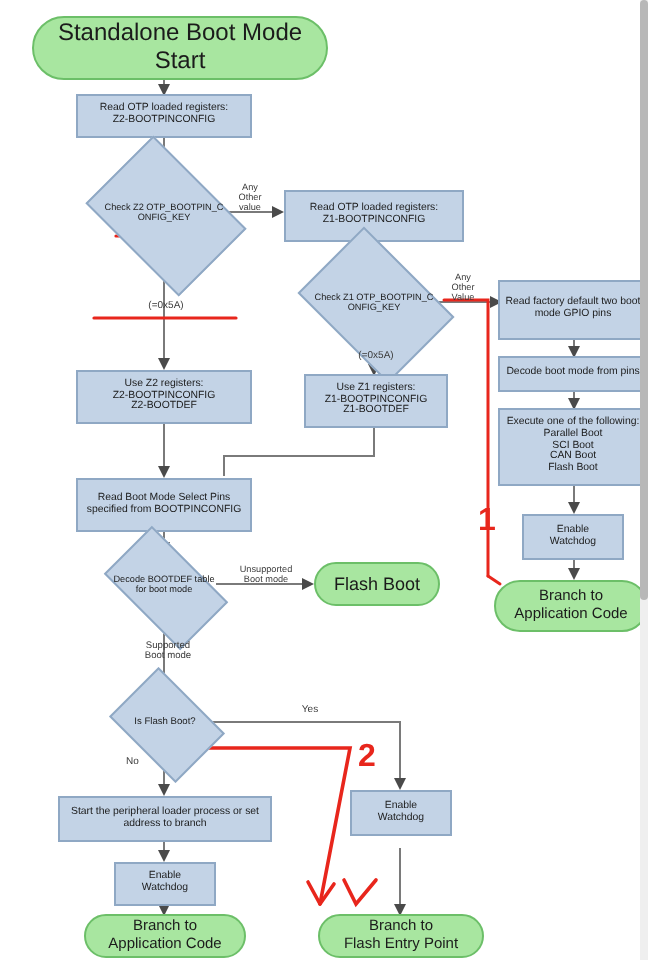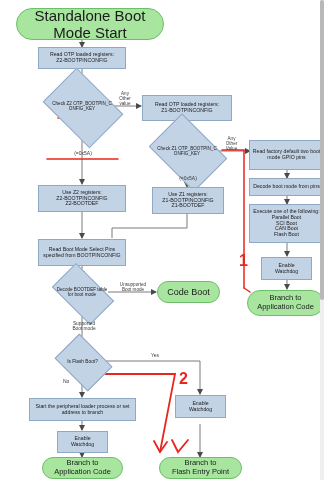--- a/index.html
+++ b/index.html
@@ -102,21 +102,21 @@
       <path d="M222,150 L244,150 L244,288" stroke-width="1.5"></path>
       <path d="M244,288 L250,292" stroke-width="1.5"></path>
 
       <path d="M95,374 L175,374 L160,452" stroke-width="1.8"></path>
       <path d="M160,452 L154,441 M160,452 L167,442" stroke-width="1.8"></path>
 
       <path d="M172,440 L178,452 L188,440" stroke-width="1.8"></path>
     </g>
   </svg>
 
-  <div class="node term" style="left:16px;top:8px;width:148px;height:32px;font-size:15px;">
+  <div class="node term" style="left:16px;top:8px;width:148px;height:32px;font-size:12px;">
     <span>Standalone Boot Mode Start</span>
   </div>
 
   <div class="node proc" style="left:38px;top:47px;width:88px;height:22px;font-size:5.2px;">
     <span style="white-space:pre-line;">Read OTP loaded registers:
 Z2-BOOTPINCONFIG</span>
   </div>
 
   <div class="diamond-wrap" style="left:50px;top:84px;width:64px;height:46px;">
     <div class="diamond"></div>
@@ -182,21 +182,21 @@
   </div>
 
   <div class="diamond-wrap" style="left:56px;top:277px;width:52px;height:32px;">
     <div class="diamond"></div>
     <div class="diamond-txt" style="font-size:4.6px;">Decode
 BOOTDEF table
 for boot mode</div>
   </div>
 
   <div class="node term" style="left:157px;top:281px;width:63px;height:22px;font-size:9px;">
-    <span>Code Boot</span>
+    <span>Flash Boot</span>
   </div>
 
   <div class="diamond-wrap" style="left:60px;top:345px;width:45px;height:33px;">
     <div class="diamond"></div>
     <div class="diamond-txt" style="font-size:4.8px;">Is Flash
 Boot?</div>
   </div>
 
   <div class="node proc" style="left:175px;top:395px;width:51px;height:23px;font-size:5.2px;">
     <span style="white-space:pre-line;">Enable

